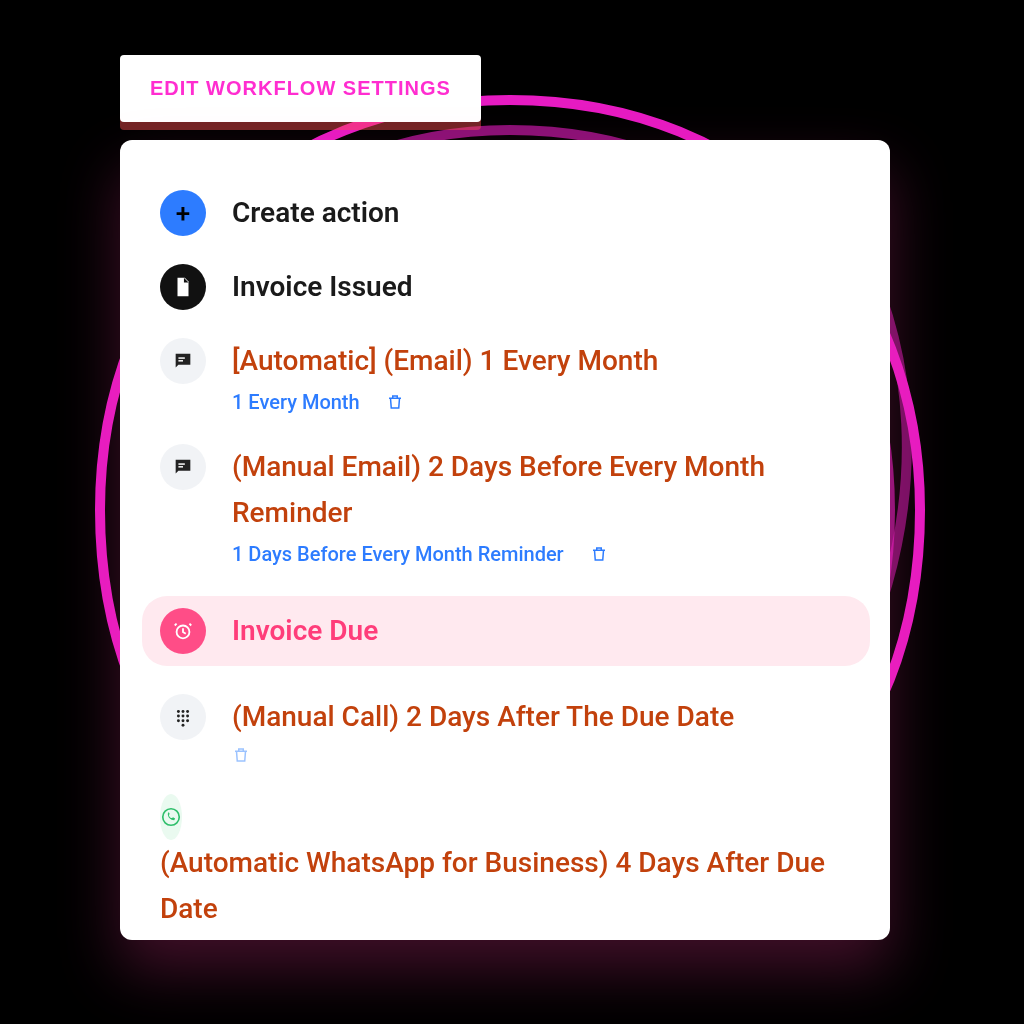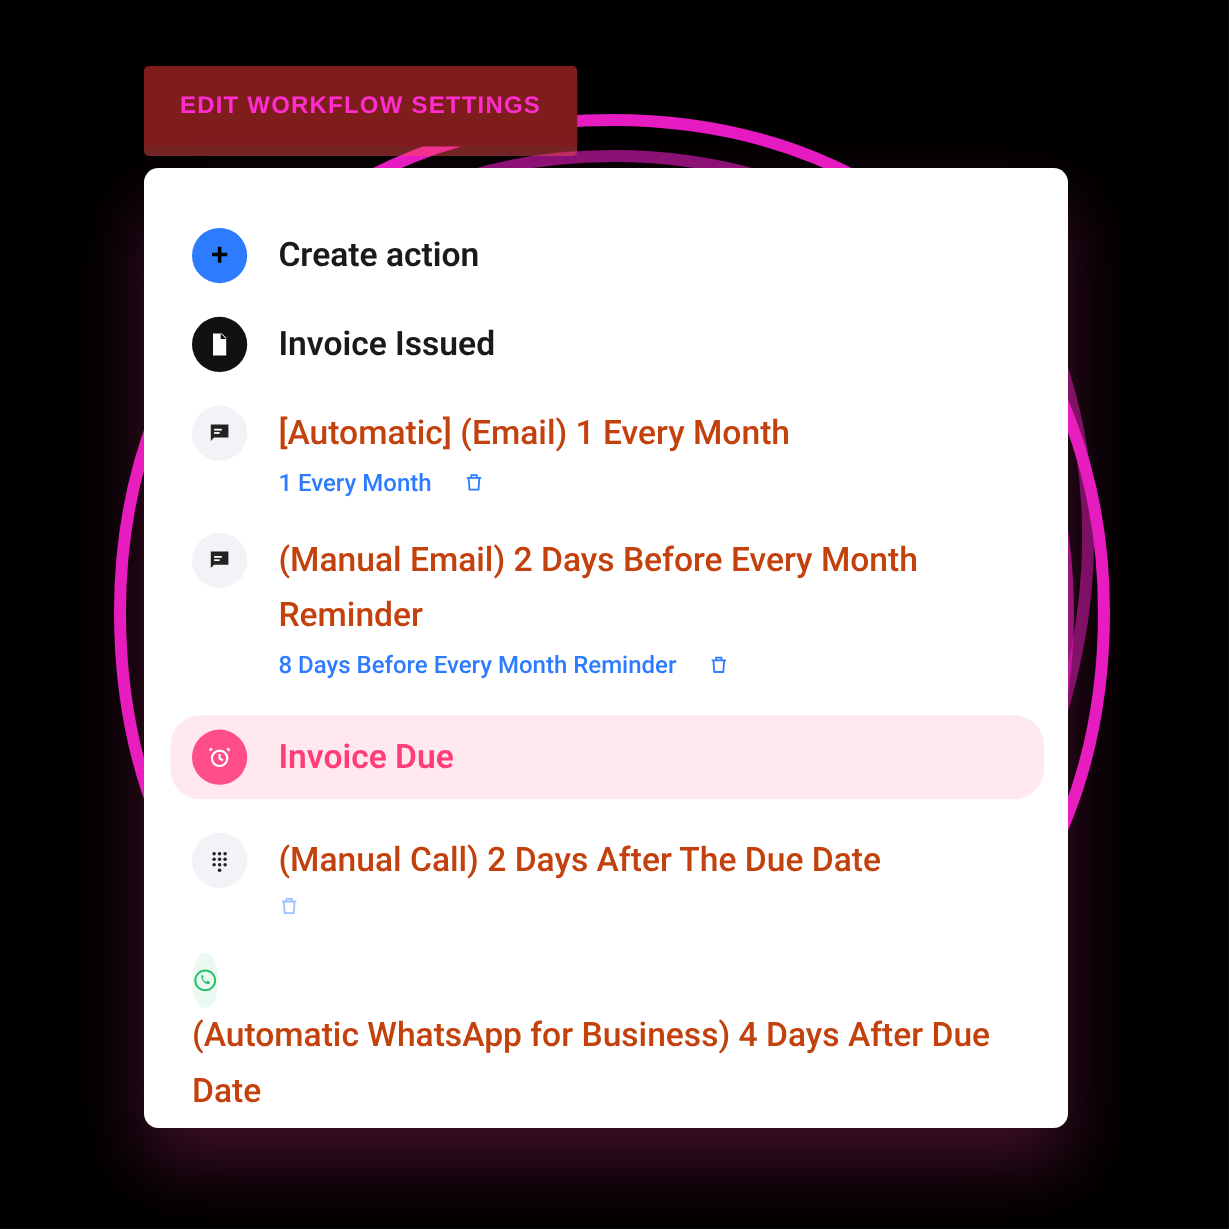--- a/index.html
+++ b/index.html
@@ -3,21 +3,21 @@
 <meta charset="utf-8">
 <style>
   html,body{margin:0;padding:0;width:1024px;height:1024px;background:#000;font-family:-apple-system,BlinkMacSystemFont,"Segoe UI",Roboto,Helvetica,Arial,sans-serif;}
   .stage{position:relative;width:1024px;height:1024px;overflow:hidden;}
   
   .scribble{position:absolute;left:60px;top:60px;width:900px;height:900px;pointer-events:none;}
   .scribble svg{width:100%;height:100%;}
   
   .edit-btn{
     position:absolute;left:120px;top:55px;
-    background:#7f1d1d;color:#ff2dd0;
+    background:#ffffff;color:#ff2dd0;
     font-weight:700;font-size:20px;letter-spacing:1px;
     padding:22px 30px;border:none;border-radius:4px;
     text-transform:uppercase;
     box-shadow:0 8px 0 rgba(255,80,80,0.45);
   }
   
   .card{
     position:absolute;left:120px;top:140px;width:770px;height:800px;
     background:#fff;border-radius:12px;
     box-shadow:0 30px 60px rgba(255,60,160,0.25);
@@ -121,21 +121,21 @@
       <div class="icon-wrap grey">
         <svg viewBox="0 0 24 24" fill="currentColor">
             <path d="M4 4h16v12H7l-3 3z"></path>
             <rect x="7" y="8" width="7" height="1.6" fill="#fff"></rect>
             <rect x="7" y="11" width="5" height="1.6" fill="#fff"></rect>
           </svg>
       </div>
       <div class="row-body">
         <div class="title grey">(Manual Email) 2 Days Before Every Month Reminder</div>
         <div class="subline">
-          <span class="sublink">8 Days Before Every Month Reminder</span>
+          <span class="sublink">1 Days Before Every Month Reminder</span>
           <span class="trash">
             <svg viewBox="0 0 24 24" fill="none" stroke="currentColor" stroke-width="2">
                 <path d="M4 7h16M9 7V4h6v3M6 7l1 13h10l1-13"></path>
               </svg>
           </span>
         </div>
       </div>
     </div>
 
     <div class="row highlight">

